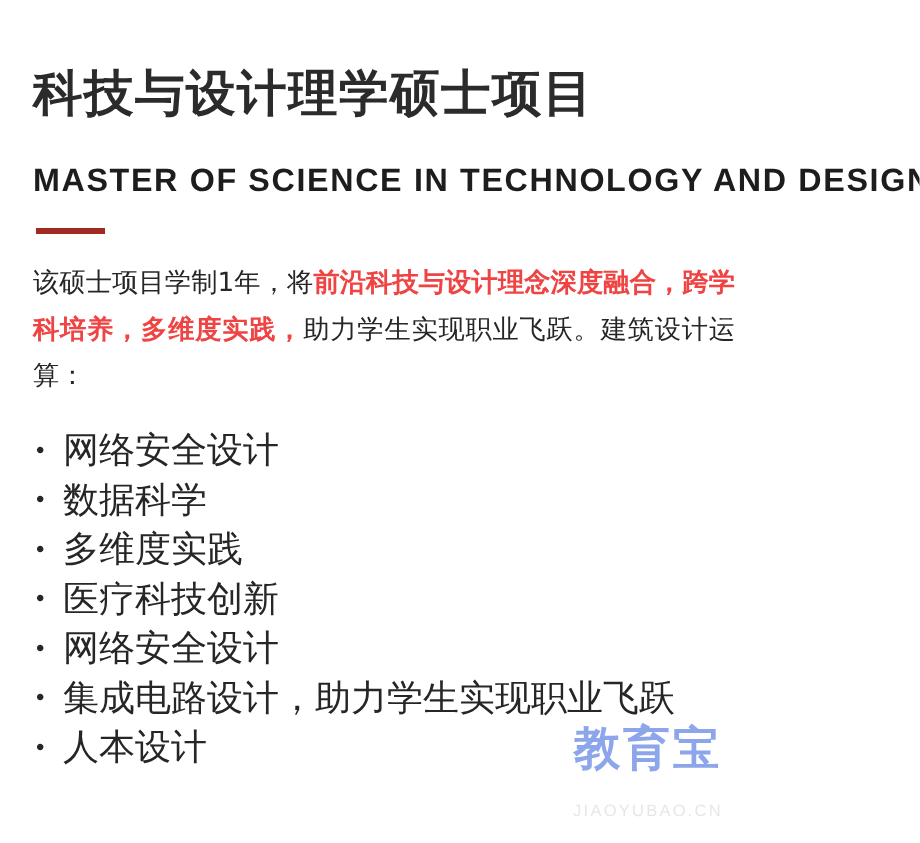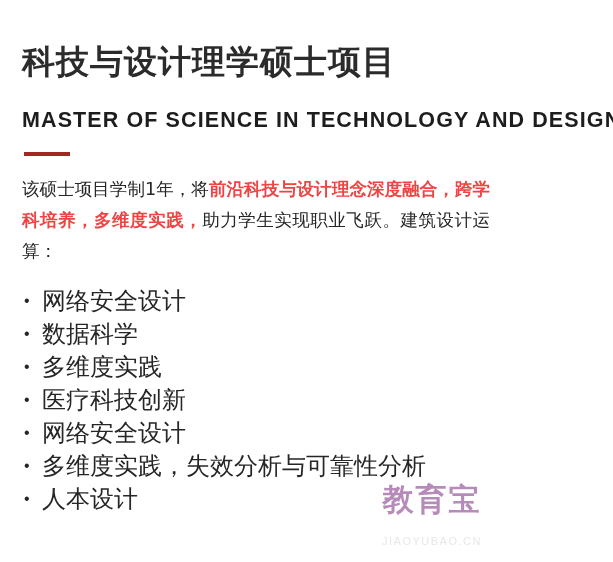--- a/index.html
+++ b/index.html
@@ -86,21 +86,21 @@
     bottom: 14px;
     width: 128px;
     text-align: center;
     opacity: 0.5;
     user-select: none;
   }
   .wm-main {
     font-size: 31px;
     line-height: 34px;
     font-weight: 700;
-    color: #701a75;
+    color: #1d4ed8;
     letter-spacing: 2px;
     font-family: "DejaVu Sans", "Liberation Sans", sans-serif;
   }
   .wm-sub {
     font-size: 11px;
     line-height: 14px;
     color: #cfcfcf;
     letter-spacing: 1.5px;
     font-family: "Liberation Sans", sans-serif;
     margin-top: 18px;
@@ -119,21 +119,21 @@
   <p class="intro">
     <span>该硕士项目学制1年，将</span><span class="hl">前沿科技与设计理念深度融合，</span><span class="hl">跨学科培养，多维度实践，</span><span>助力学生实现职业飞跃。建筑设计运算：</span>
   </p>
 
   <ul class="list">
     <li>网络安全设计</li>
     <li>数据科学</li>
     <li>多维度实践</li>
     <li>医疗科技创新</li>
     <li>网络安全设计</li>
-    <li>多维度实践，失效分析与可靠性分析</li>
+    <li>集成电路设计，助力学生实现职业飞跃</li>
     <li>人本设计</li>
 
   </ul>
 
   <div class="watermark">
     <div class="wm-main">教育宝</div>
     <div class="wm-sub">JIAOYUBAO.CN</div>
   </div>
 
 </div>

